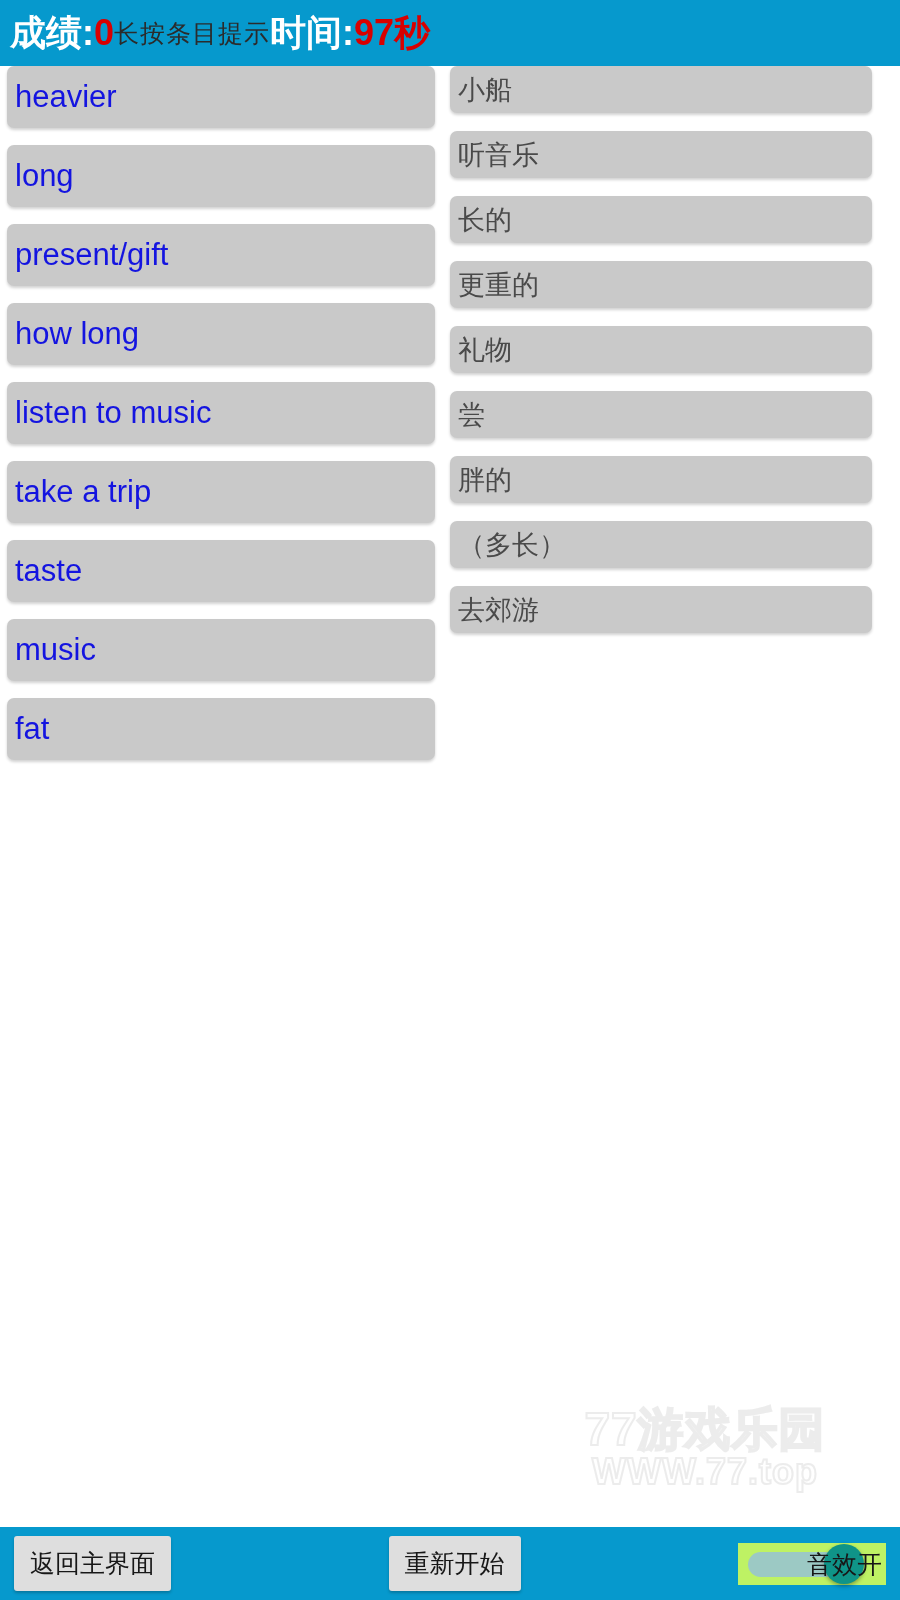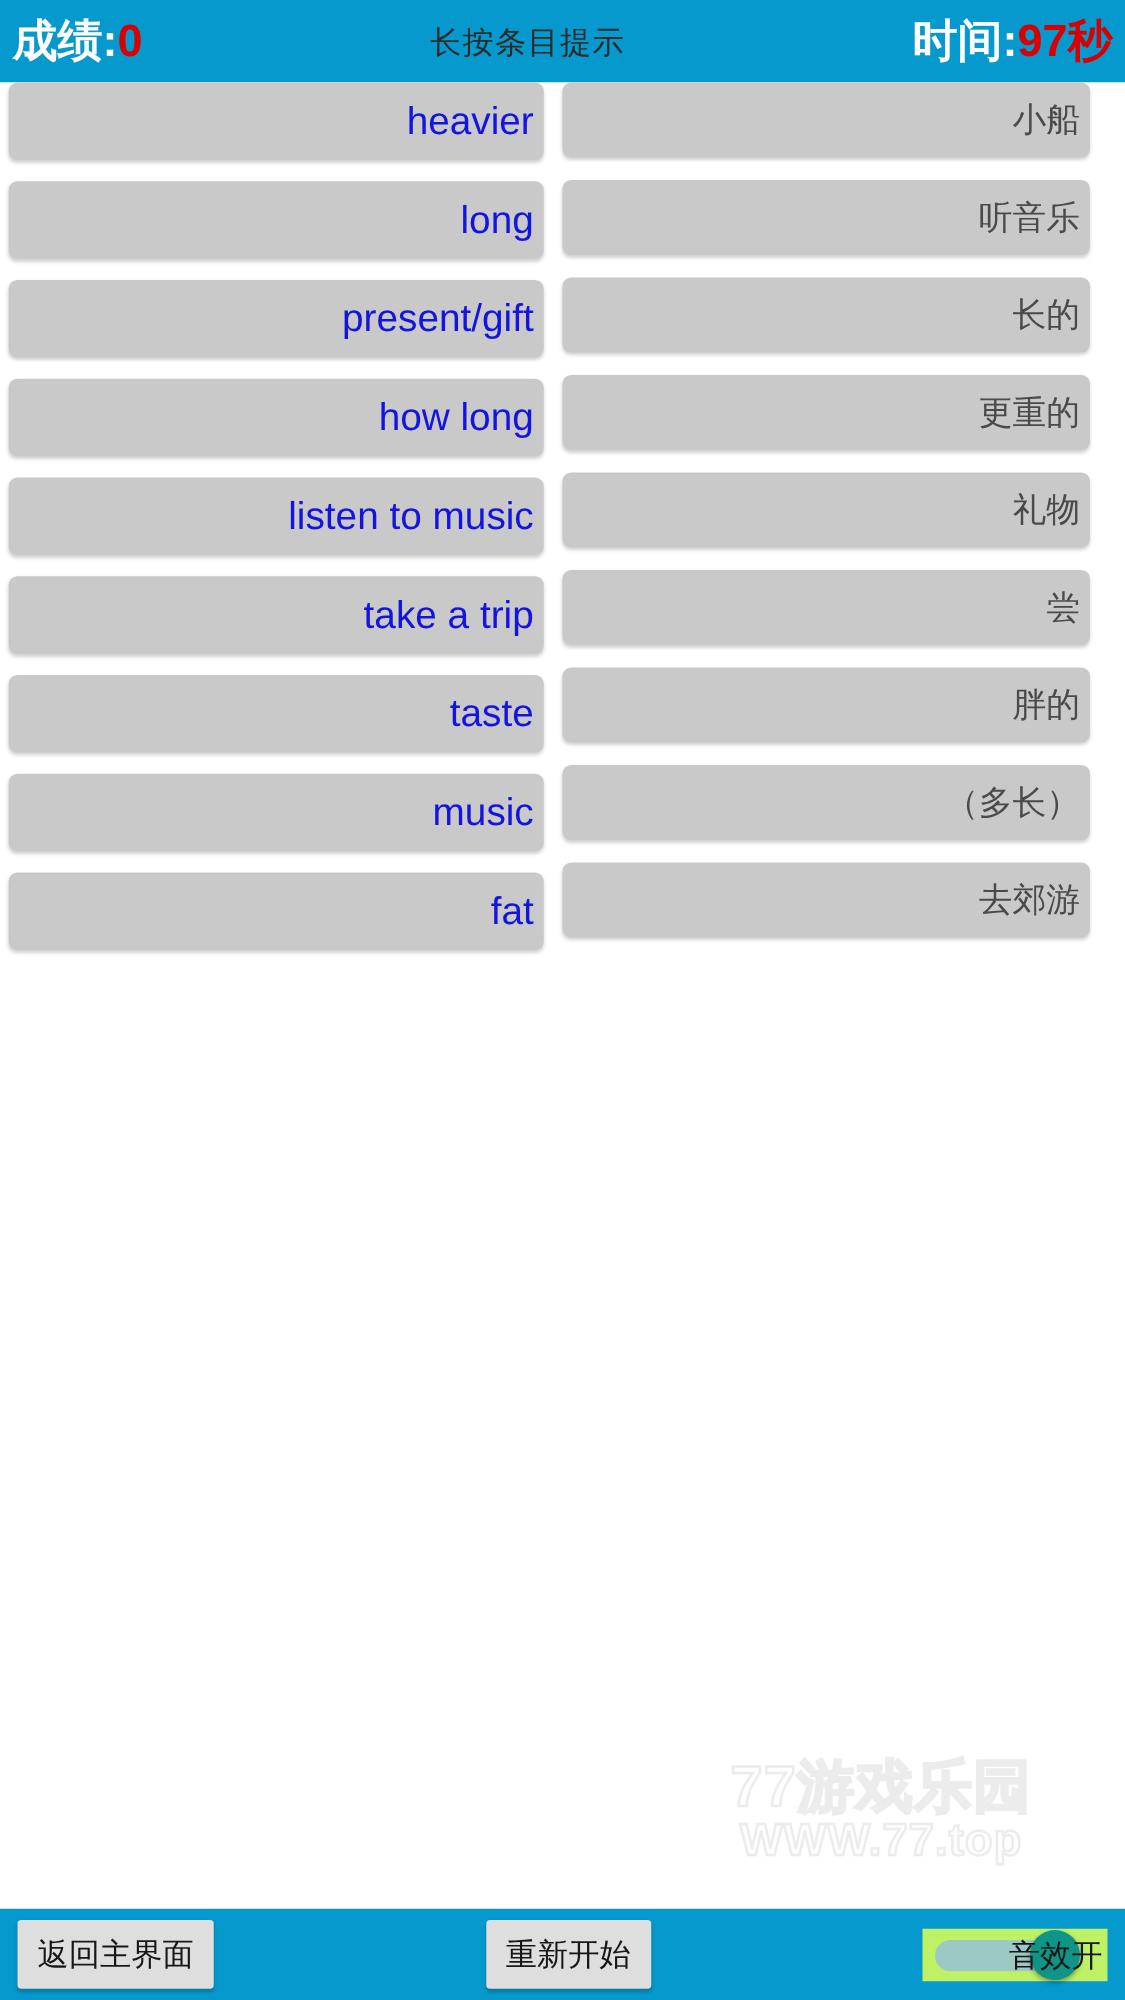--- a/index.html
+++ b/index.html
@@ -19,21 +19,21 @@
 
   
   #top-bar {
     position: absolute;
     left: 0; top: 0;
     width: 900px;
     height: 66px;
     background: #0699cd;
     display: flex;
     align-items: center;
-    justify-content: space-between;
+    justify-content: flex-start;
     padding: 0 10px;
   }
 
   .stat {
     font-size: 36px;
     font-weight: bold;
     white-space: nowrap;
     line-height: 1;
   }
   .stat .lbl { color: #ffffff; }
@@ -58,36 +58,36 @@
   .column { position: absolute; top: 0; }
 
   #left-column  { left: 7px;   width: 428px; }
   #right-column { left: 450px; width: 422px; }
 
   .card {
     background: #c9c9c9;
     border-radius: 7px;
     display: flex;
     align-items: center;
-    justify-content: flex-end;
+    justify-content: flex-start;
     text-align: center;
     box-shadow: 0 2px 3px rgba(0,0,0,0.18);
     overflow: hidden;
     padding: 0 8px;
   }
 
   #left-column .card {
     height: 62px;
     margin-bottom: 17px;
     color: #1414e0;
     font-size: 31px;
   }
 
   #right-column .card {
-    height: 60px;
+    height: 47px;
     margin-bottom: 18px;
     color: #4a4a4a;
     font-size: 27px;
   }
 
   
   #watermark {
     position: absolute;
     left: 555px;
     top: 1340px;

